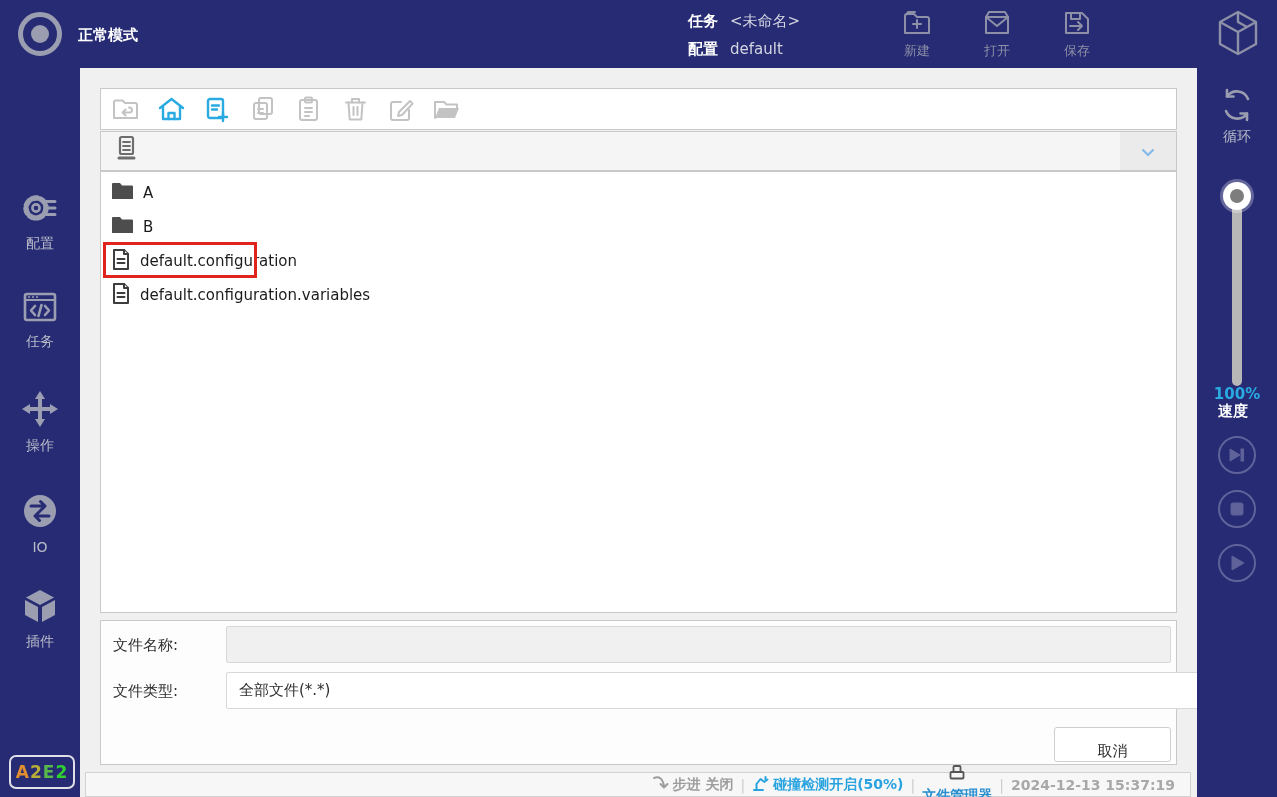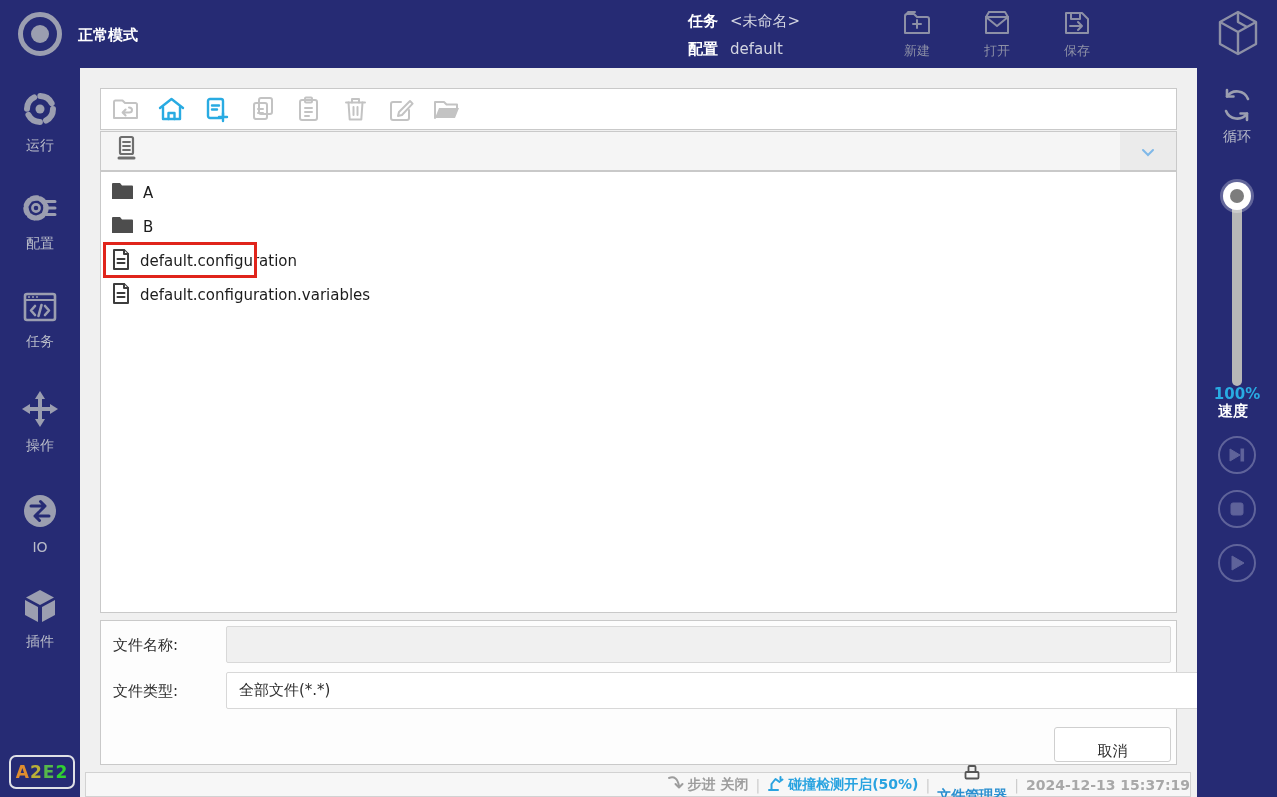--- a/index.html
+++ b/index.html
@@ -69,21 +69,21 @@
   .fm-form { position:absolute; left:100px; top:620px; width:1077px; height:145px; background:#fdfdfd; border:1px solid #c9c9c9; }
   .form-label { position:absolute; left:12px; font-size:15px; color:#2e2e2e; }
   .lbl-name { top:15px; } .lbl-type { top:61px; }
   .name-input { position:absolute; left:125px; top:5px; width:945px; height:37px; background:#f0f0f0; border:1px solid #d8d8d8; border-radius:2px; font-size:15px; padding:0 10px; color:#2e2e2e; font-family:inherit; }
   .type-select { position:absolute; left:125px; top:51px; width:1053px; height:37px; background:#ffffff; border:1px solid #d8d8d8; border-radius:2px; display:flex; align-items:center; padding:0 12px; font-size:15px; color:#2e2e2e; cursor:pointer; }
   .type-select .sel-arrow { position:absolute; right:12px; }
   .type-select svg { stroke:#7fb8e8; fill:none; stroke-width:2; }
   .cancel-btn { position:absolute; left:953px; top:106px; width:117px; height:35px; background:#ffffff; border:1px solid #cfcfcf; border-radius:3px; display:flex; align-items:flex-end; justify-content:center; font-size:15px; color:#2e2e2e; cursor:pointer; }
 
   
-  .statusbar { position:absolute; left:85px; top:772px; width:1106px; height:25px; background:#f7f7f7; border:1px solid #d2d2d2; display:flex; align-items:center; justify-content:flex-end; padding-right:0; gap:7px; font-size:14px; font-weight:bold; }
+  .statusbar { position:absolute; left:85px; top:772px; width:1106px; height:25px; background:#f7f7f7; border:1px solid #d2d2d2; display:flex; align-items:center; justify-content:flex-end; padding-right:15px; gap:7px; font-size:14px; font-weight:bold; }
   .sb-item { display:flex; align-items:center; gap:4px; }
   .sb-gray { color:#9d9d9d; }
   .sb-blue { color:#29a3e0; }
   .sb-view { color:#2a8fd0;flex-direction:column; }
   .sb-time { color:#a8a8a8; }
   .sb-sep { color:#cccccc; font-weight:normal; }
   .sb-item svg { fill:none; stroke-linecap:round; stroke-linejoin:round; }
 </style>
 </head>
 <body>
@@ -140,29 +140,20 @@
     <div class="cube-logo">
       <svg width="48" height="50" viewBox="0 0 48 50">
           <polygon points="24,4 42,14 42,36 24,46 6,36 6,14"></polygon>
           <path d="M6 14 L24 24 L42 14 M24 24 V46"></path>
           <path d="M24 4 L24 14 L33 19"></path>
         </svg>
     </div>
   </div>
 
   <div class="left-sidebar">
-    <div class="nav-item nav-0">
-      <span>
-        <svg width="38" height="38" viewBox="0 0 38 38">
-            <circle cx="19" cy="19" r="13" stroke-width="6" stroke-dasharray="14 6.4"></circle>
-            <circle cx="19" cy="19" r="4.5" fill="#9b9eb0" stroke="none"></circle>
-          </svg>
-      </span>
-      <span class="nlbl">运行</span>
-    </div>
     <div class="nav-item nav-1">
       <span>
         <svg width="38" height="36" viewBox="0 0 38 36">
             <circle cx="15" cy="18" r="10" stroke-width="5.5" stroke-dasharray="5 3.6"></circle>
             <circle cx="15" cy="18" r="3.6" stroke-width="2.6"></circle>
             <path d="M25 11.5 h9 M25 18 h9 M25 24.5 h9" stroke-width="3"></path>
           </svg>
       </span>
       <span class="nlbl">配置</span>
     </div>

